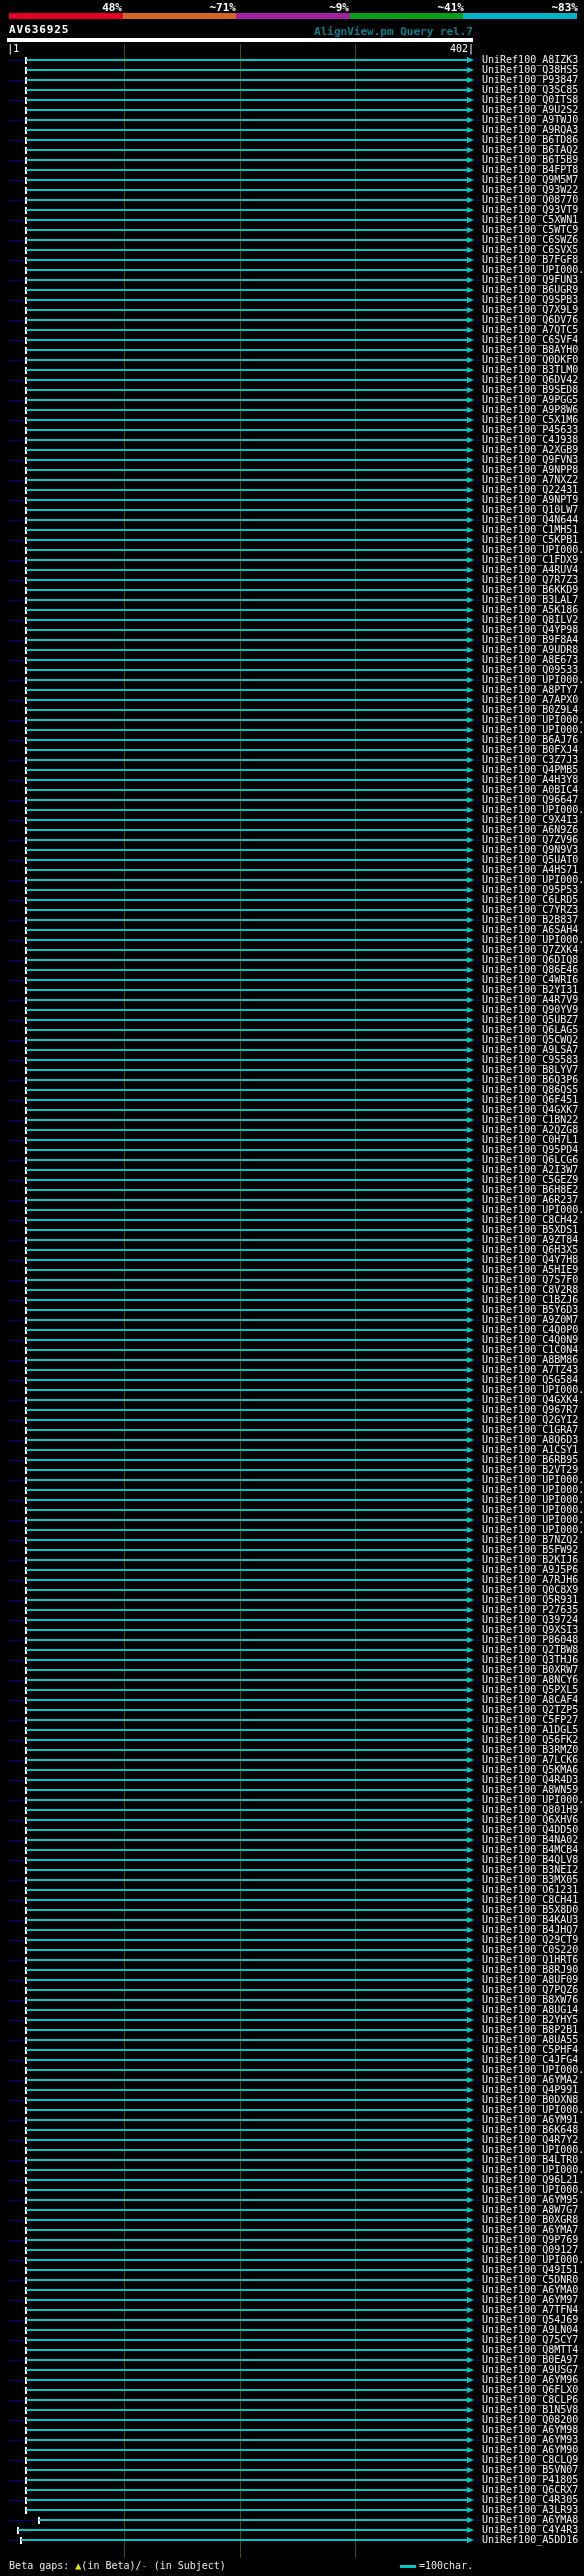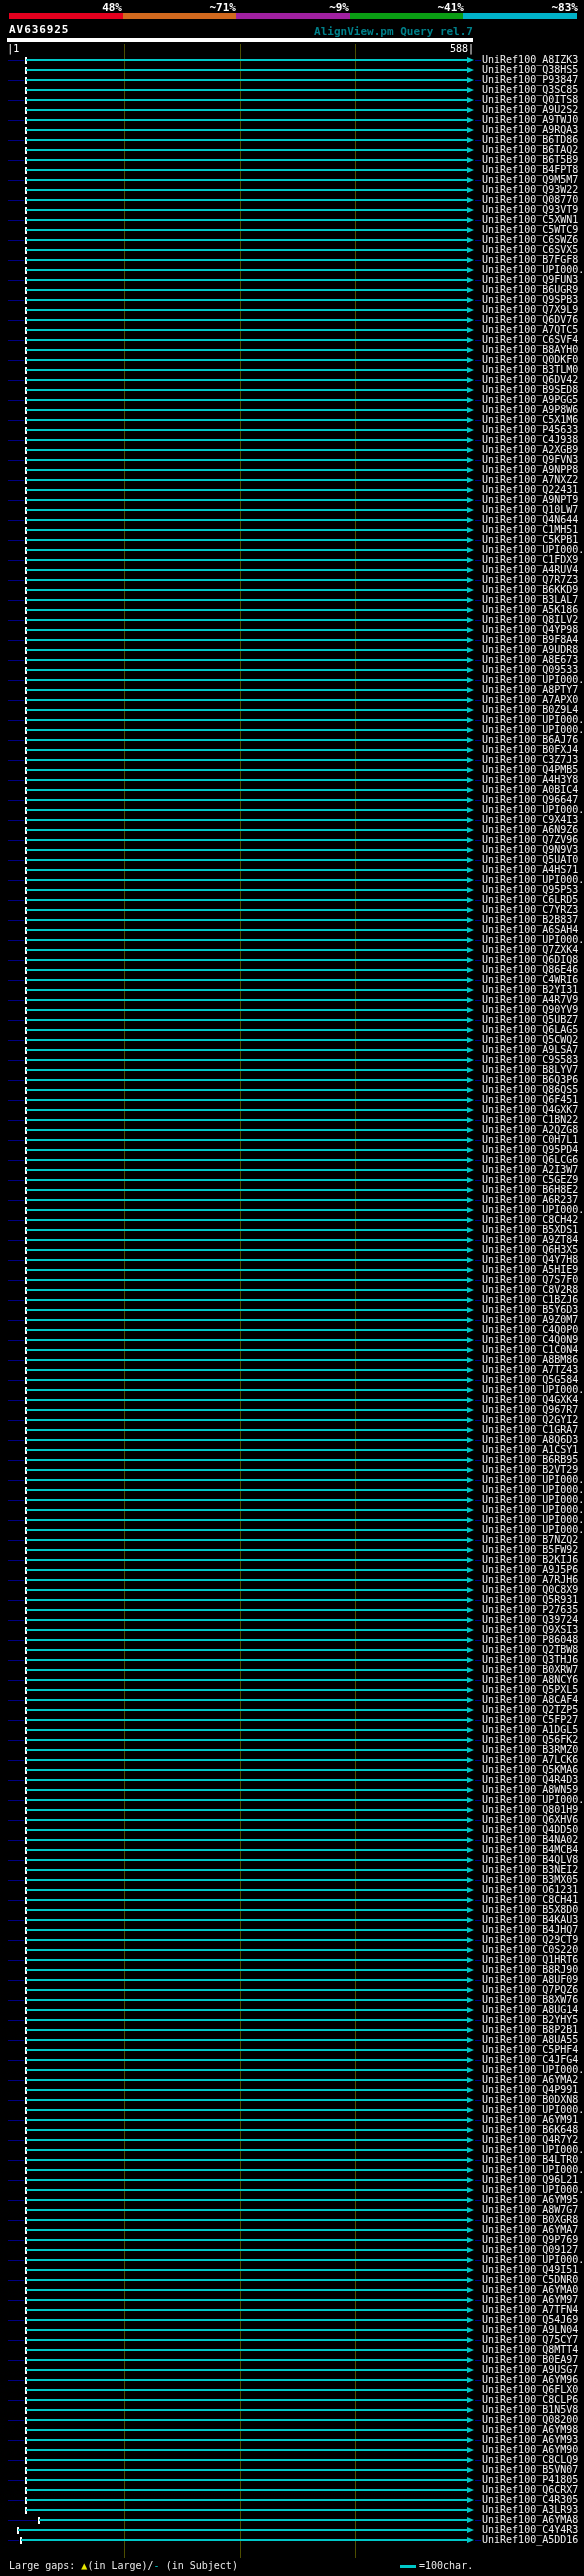--- a/index.html
+++ b/index.html
@@ -78,21 +78,21 @@
     <div class="seg" style="background: rgb(160, 32, 160);"></div>
     <div class="seg" style="background: rgb(10, 158, 20);"></div>
     <div class="seg" style="background: rgb(0, 178, 200);"></div>
   </div>
 
   <div class="query-id">AV636925</div>
   <div class="app-title">AlignView.pm Query rel.7</div>
 
   <div class="query-bar"></div>
   <div class="ruler-start">|1</div>
-  <div class="ruler-end">588|</div>
+  <div class="ruler-end">402|</div>
 
   <div class="gridline g1"></div>
   <div class="gridline g2"></div>
   <div class="gridline g3"></div>
 
   <div class="rows" id="rows">
     <div class="row">
       <div class="lead-l" style="width: 15.5px;"></div>
       <div class="tick" style="left: 25px;"></div>
       <div class="bar" style="left: 25.6px; width: 441px;"></div>
@@ -2327,18 +2327,18 @@
     <div class="row">
       <div class="lead-l" style="width: 11px;"></div>
       <div class="tick" style="left: 20px;"></div>
       <div class="bar" style="left: 21px; width: 446px;"></div>
       <div class="arrow"></div>
       <div class="lead-r"></div>
       <div class="label">UniRef100_A5DD16</div>
     </div>
   </div>
 
-  <div class="footer-gaps"><span>Large gaps: </span><span class="gap-q">▲</span><span>(in Large)/</span><span class="gap-s">-</span><span> (in Subject)</span></div>
+  <div class="footer-gaps"><span>Beta gaps: </span><span class="gap-q">▲</span><span>(in Beta)/</span><span class="gap-s">-</span><span> (in Subject)</span></div>
   <div class="legend-swatch"></div>
   <div class="legend-text">=100char.</div>
 
 </div>
 
 
 </body></html>

